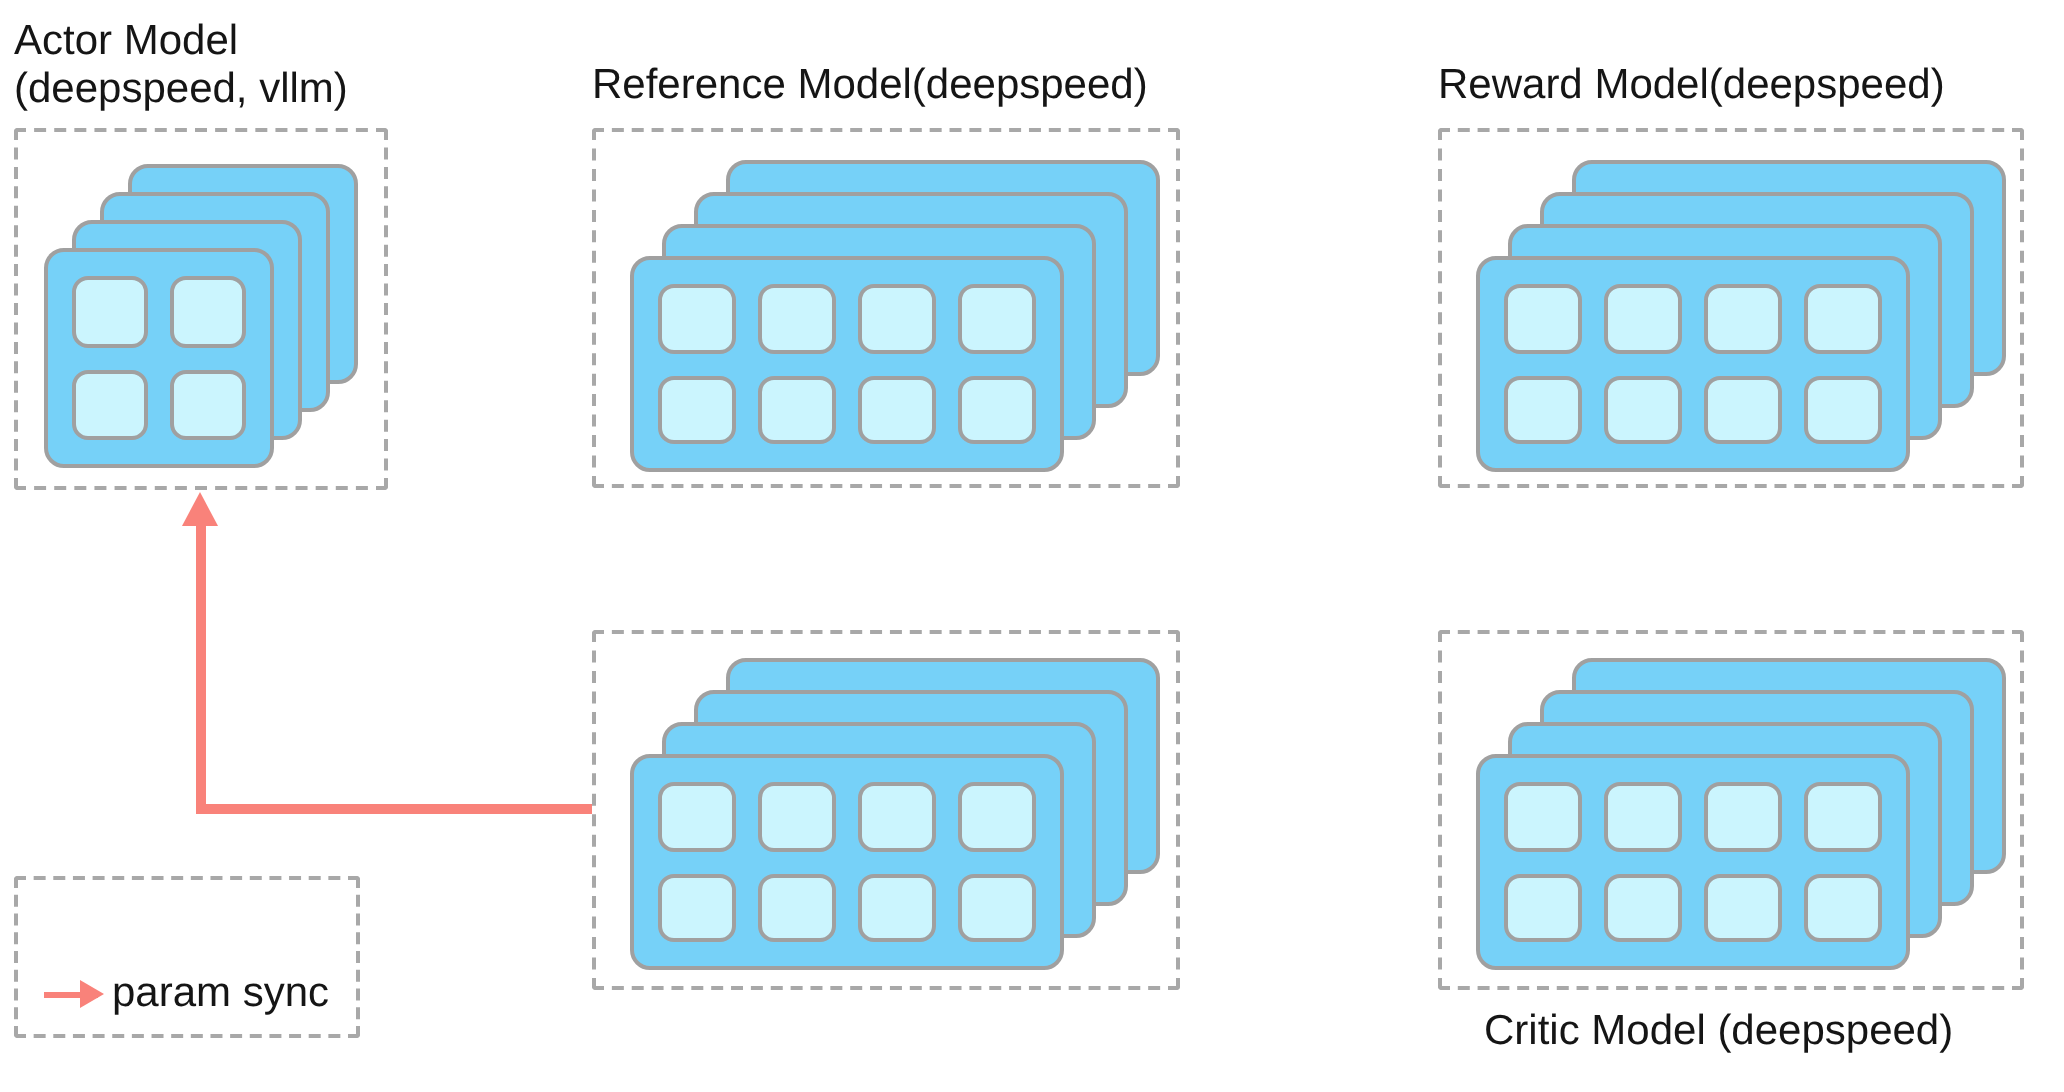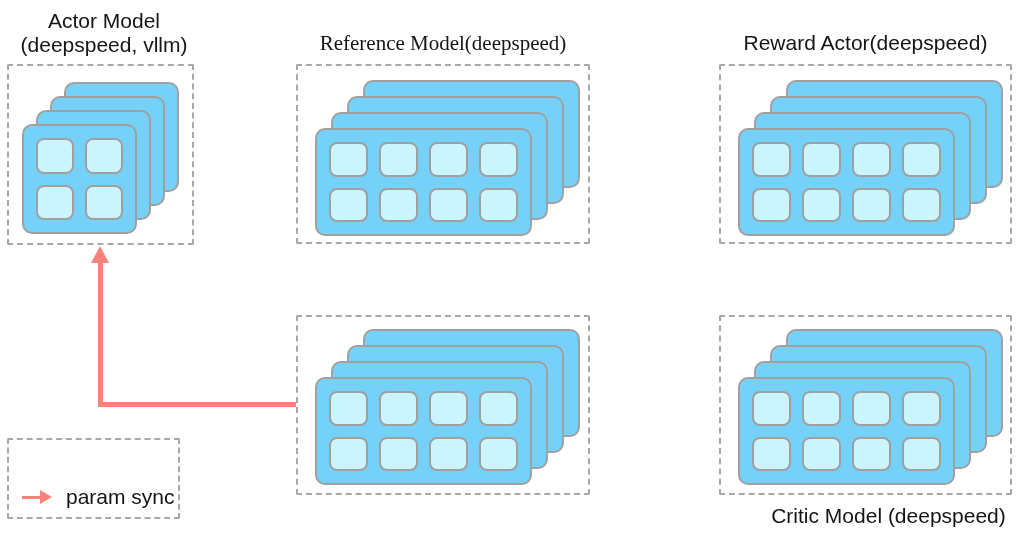--- a/index.html
+++ b/index.html
@@ -8,21 +8,20 @@
     position: relative;
     width: 1032px;
     height: 546px;
     background: #ffffff;
     font-family: "Liberation Sans", "DejaVu Sans", sans-serif;
     color: var(--text, #151515);
     overflow: hidden;
   }
   .node-title {
     position: absolute;
-    text-align: center;
     font-size: 21px;
     line-height: 24px;
     color: var(--text, #151515);
     white-space: nowrap;
   }
   .dashed-box {
     position: absolute;
     border: 2px dashed var(--box-border, #a8a8a8);
     border-radius: 2px;
     background: transparent;
@@ -61,21 +60,21 @@
     width: 0; height: 0;
     border-left: 9px solid transparent;
     border-right: 9px solid transparent;
     border-bottom: 17px solid var(--arrow, #f9827a);
   }
   
   .legend-row {
     position: absolute;
     display: flex;
     align-items: center;
-    gap: 14px;
+    gap: 4px;
   }
   .legend-line { width: 27px; height: 3px; background: var(--arrow, #f9827a); }
   .legend-head {
     width: 0; height: 0;
     border-top: 7px solid transparent;
     border-bottom: 7px solid transparent;
     border-left: 12px solid var(--arrow, #f9827a);
     margin-left: -9px;
   }
   .legend-label { font-size: 21px; color: var(--text, #151515); }
@@ -96,21 +95,21 @@
         <div class="card"></div>
         <div class="card front" style="--cols: 2; --rows: 2;">
           <div class="cell"></div>
           <div class="cell"></div>
           <div class="cell"></div>
           <div class="cell"></div>
         </div>
       </div>
   </div>
 
-  <div class="node-title" style="left:296px; top:31px; width:294px;font-family:Liberation Serif, serif;">
+  <div class="node-title" style="left:296px; top:31px; width:294px;">
     <div>Reference Model(deepspeed)</div>
   </div>
   <div class="dashed-box" style="left:296px; top:64px; width:294px; height:180px;">
     <div class="stack stack-wide" style="left:17px; top:14px;">
         <div class="card"></div>
         <div class="card"></div>
         <div class="card"></div>
         <div class="card front" style="--cols: 4; --rows: 2;">
           <div class="cell"></div>
           <div class="cell"></div>
@@ -118,21 +117,21 @@
           <div class="cell"></div>
           <div class="cell"></div>
           <div class="cell"></div>
           <div class="cell"></div>
           <div class="cell"></div>
         </div>
       </div>
   </div>
 
   <div class="node-title" style="left:719px; top:31px; width:293px;">
-    <div>Reward Actor(deepspeed)</div>
+    <div>Reward Model(deepspeed)</div>
   </div>
   <div class="dashed-box" style="left:719px; top:64px; width:293px; height:180px;">
     <div class="stack stack-wide" style="left:17px; top:14px;">
         <div class="card"></div>
         <div class="card"></div>
         <div class="card"></div>
         <div class="card front" style="--cols: 4; --rows: 2;">
           <div class="cell"></div>
           <div class="cell"></div>
           <div class="cell"></div>

